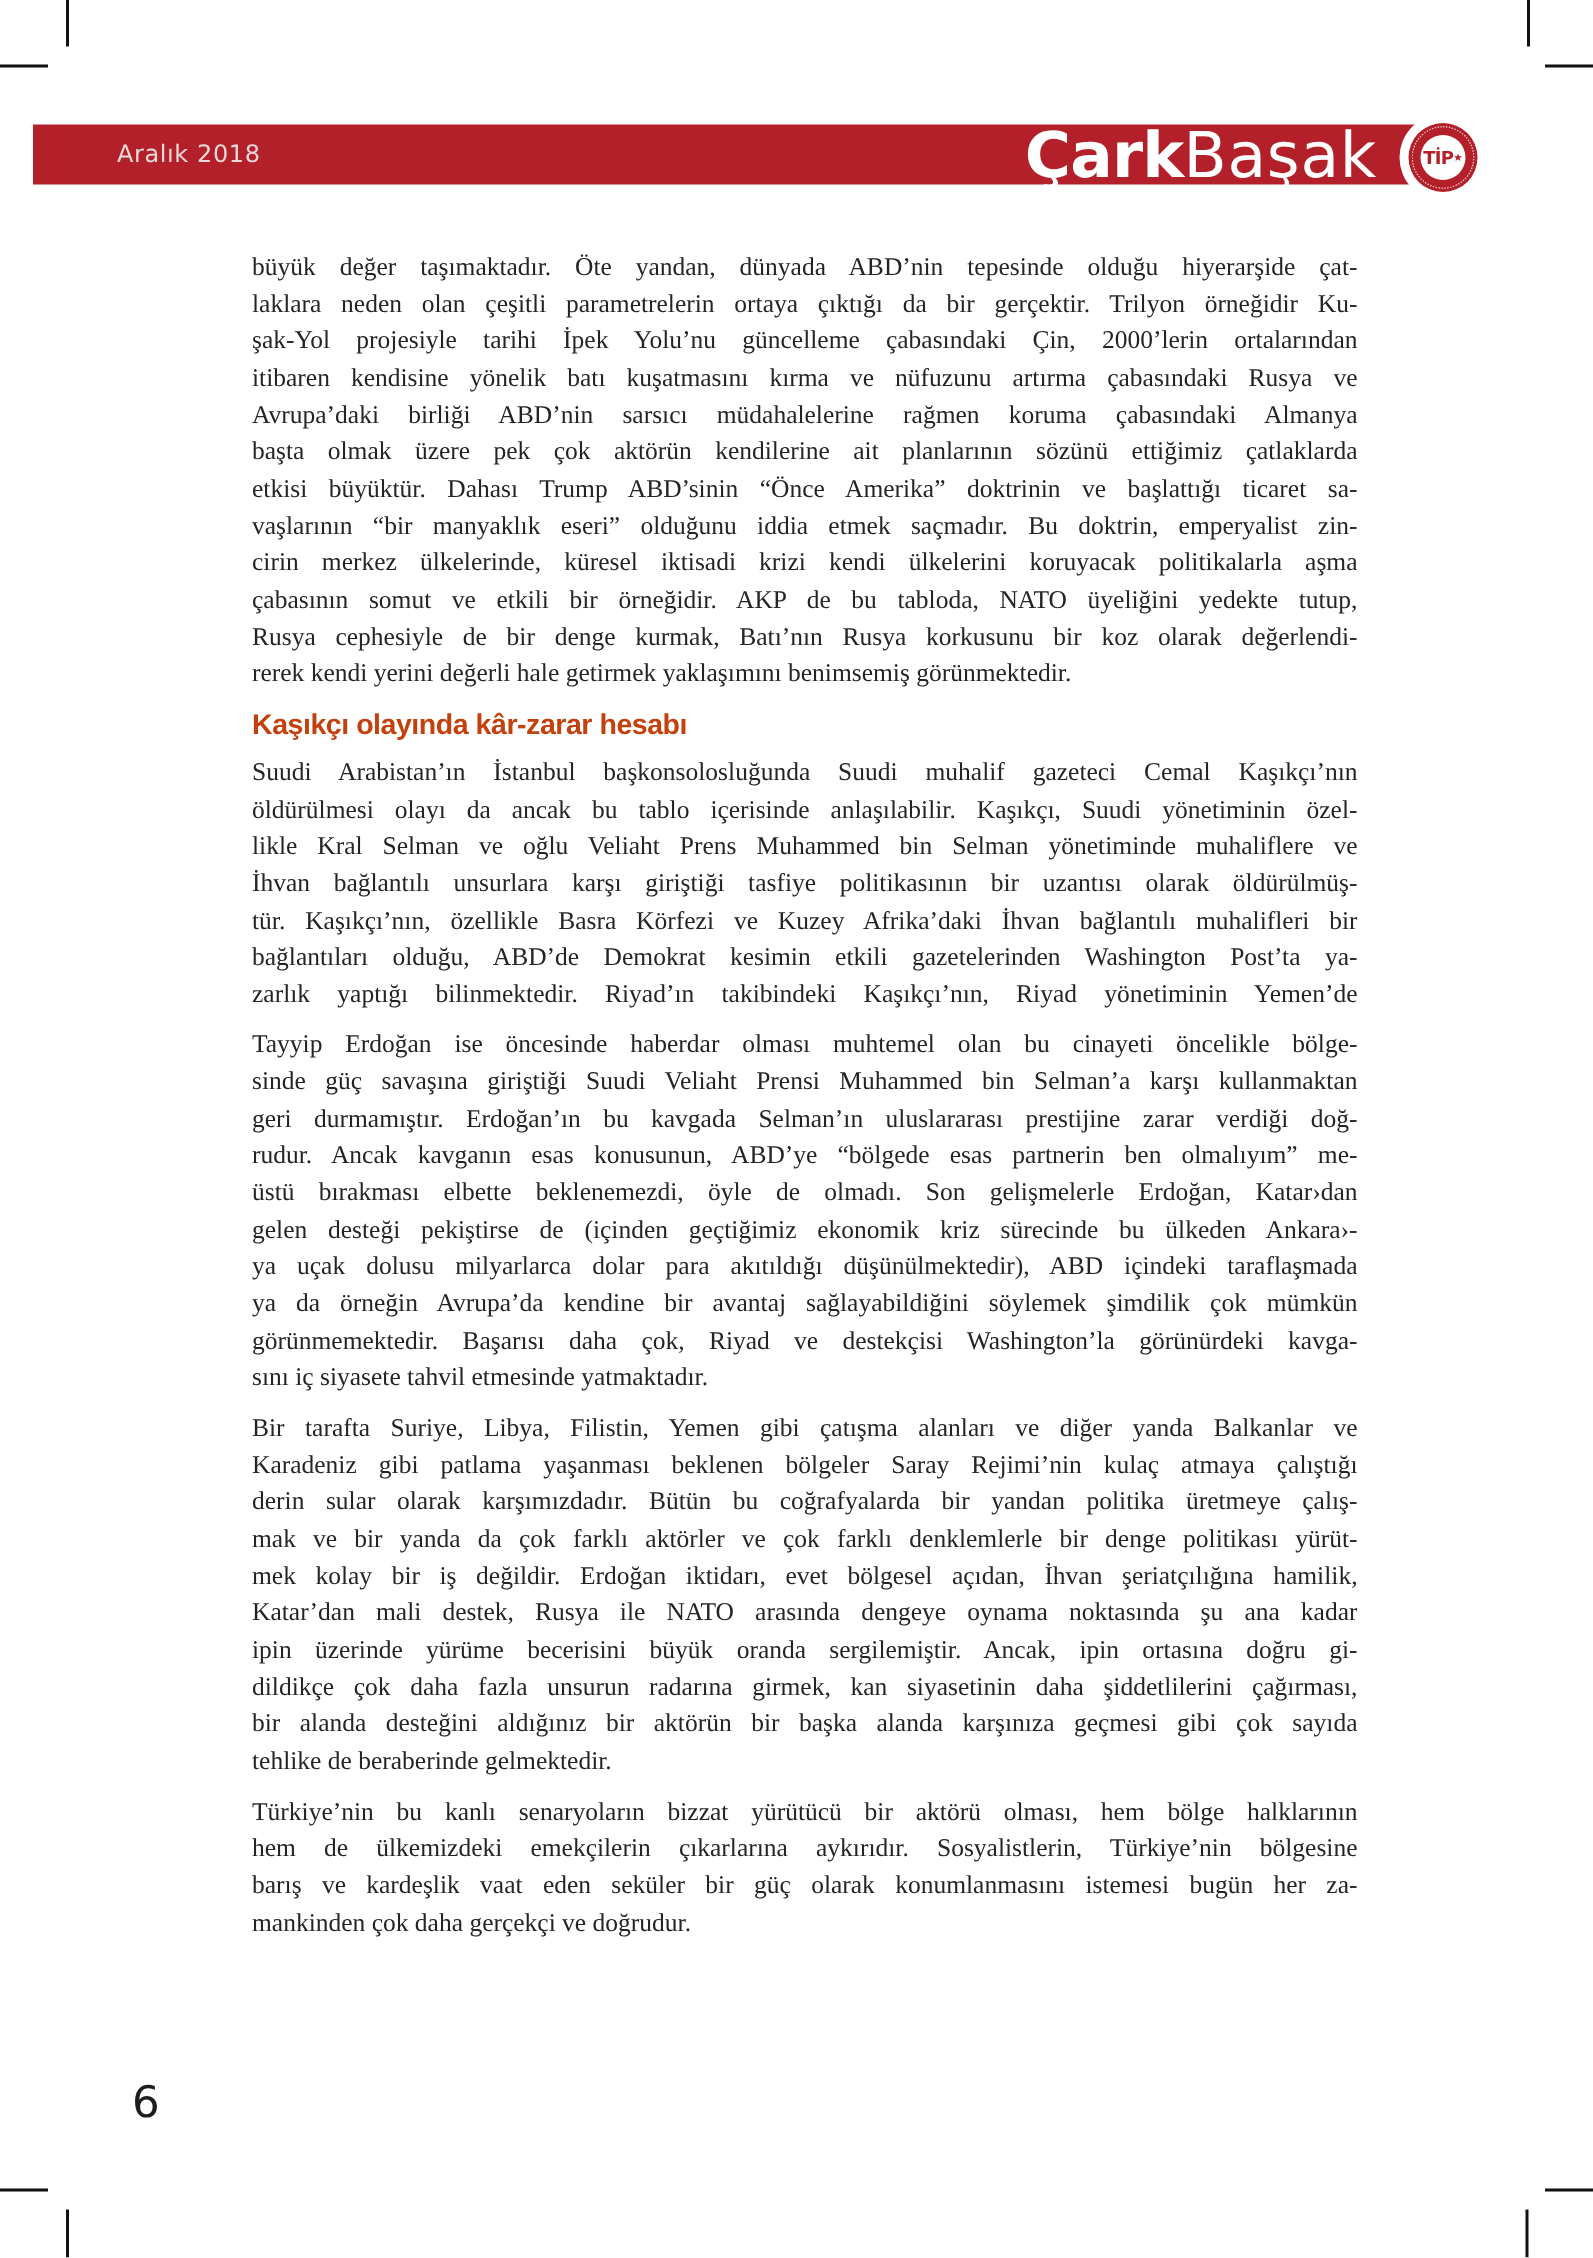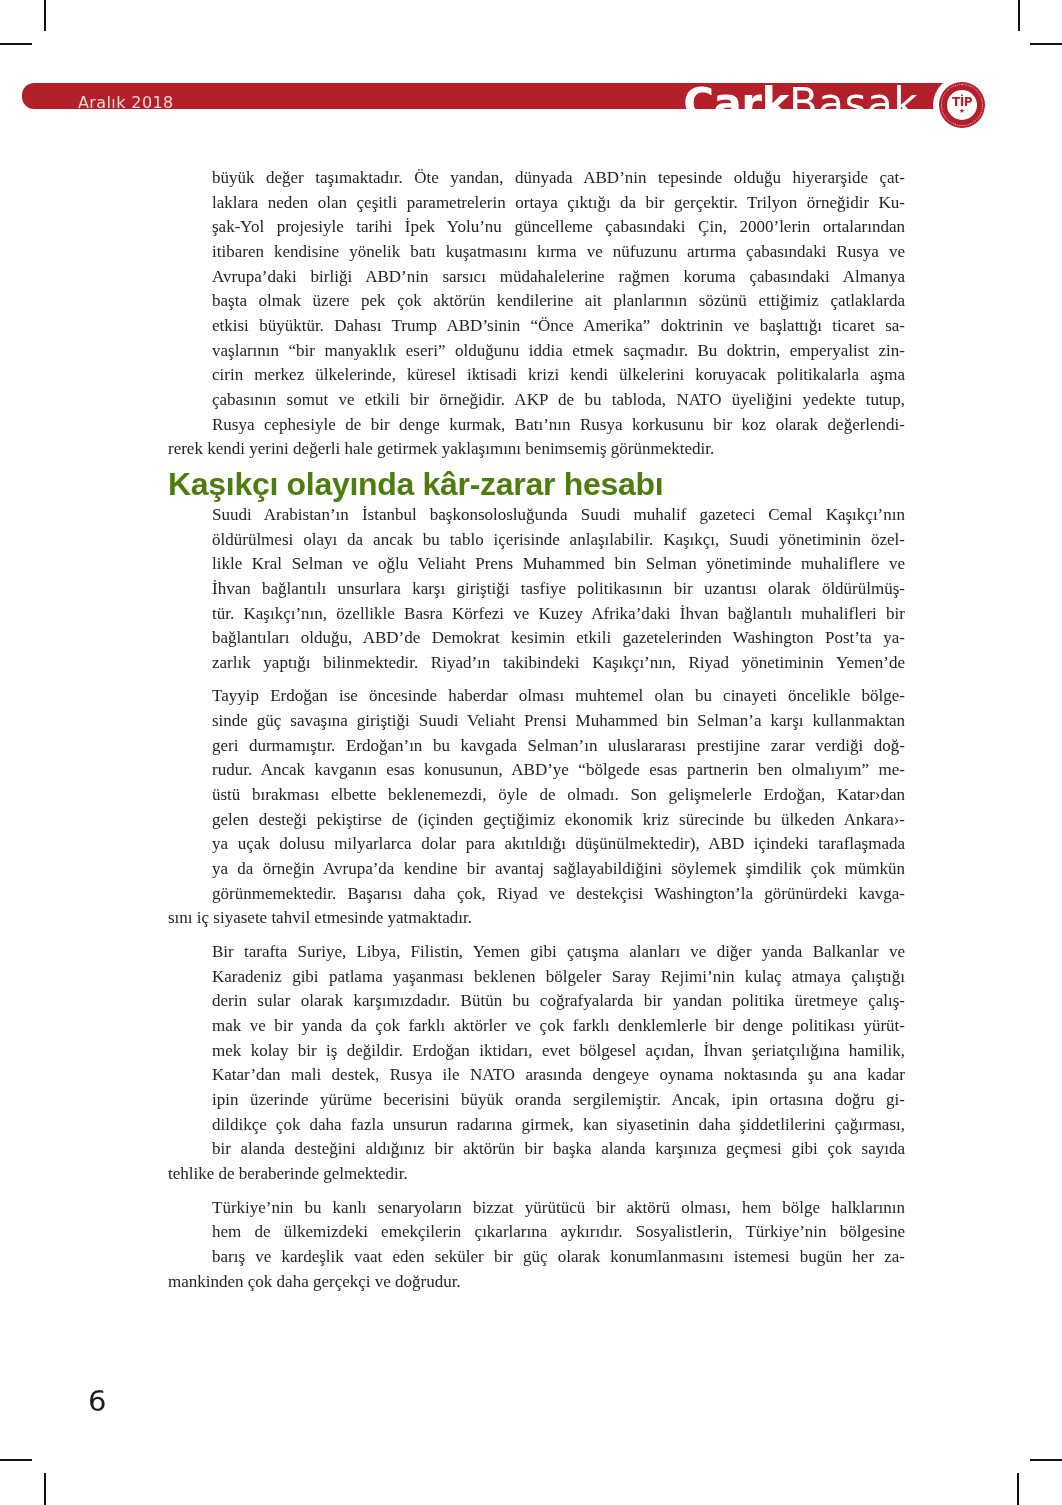--- a/index.html
+++ b/index.html
@@ -14,23 +14,22 @@
   .crop.tl-h{left:0;top:43px;width:32px;height:2px;}
   .crop.tr-v{left:1018px;top:0;width:2px;height:31px;}
   .crop.tr-h{left:1030px;top:43px;width:32px;height:2px;}
   .crop.bl-h{left:0;top:1459px;width:32px;height:2px;}
   .crop.bl-v{left:44px;top:1473px;width:2px;height:32px;}
   .crop.br-h{left:1030px;top:1459px;width:32px;height:2px;}
   .crop.br-v{left:1017px;top:1473px;width:2px;height:32px;}
 
   
   .header-bar{
-    position:absolute;left:22px;top:83px;width:940px;height:26px;
+    position:absolute;left:22px;top:83px;width:940px;height:40px;
     background:#B3202A;
-    border-radius:12px;
   }
   .date-label{
     position:absolute;left:56px;top:0;height:40px;line-height:40px;
     font-family:"DejaVu Sans","Liberation Sans",sans-serif;
     font-size:16px;letter-spacing:.4px;color:#EDD8D8;
   }
   .masthead{
     position:absolute;right:44px;top:0;height:40px;line-height:41px;
     font-family:"DejaVu Sans","Liberation Sans",sans-serif;
     font-size:42px;color:#ffffff;white-space:nowrap;
@@ -46,44 +45,44 @@
   .tip-emblem{
     width:46px;height:46px;border-radius:50%;background:#B3202A;
     display:flex;align-items:center;justify-content:center;position:relative;
   }
   .tip-emblem::after{
     content:"";position:absolute;inset:2px;border-radius:50%;
     border:1px dotted rgba(255,255,255,.75);
   }
   .tip-inner{
     width:30px;height:30px;border-radius:50%;background:#ffffff;
-    display:flex;flex-direction:column;align-items:center;justify-content:center;
+    display:flex;flex-direction:row;align-items:center;justify-content:center;
     position:relative;z-index:1;
   }
   .tip-text{
     font-family:"DejaVu Sans","Liberation Sans",sans-serif;
     font-weight:800;font-size:12px;line-height:12px;color:#B3202A;letter-spacing:-.5px;
   }
   .tip-star{font-size:7px;line-height:7px;color:#B3202A;}
 
   
   .article{
     position:absolute;left:168px;top:166px;width:737px;color:#242424;
   }
   .para{margin:0 0 9px 0;}
   .line{
     font-size:17px;line-height:24.65px;text-align:justify;
     overflow:hidden;white-space:normal;
   }
-  .line.j{text-align-last:justify;margin-left:44px;}
+  .line.j{text-align-last:justify;}
   .section-heading{
     margin:4px 0 6px 0;
     font-family:"Liberation Sans","DejaVu Sans",sans-serif;
-    font-weight:700;font-size:32px;line-height:26px;letter-spacing:-.3px;
-    color:#4d7c0f;
+    font-weight:700;font-size:19px;line-height:26px;letter-spacing:-.3px;
+    color:#c2410c;
   }
 
   
   .page-number{
     position:absolute;left:88px;top:1384px;
     font-family:"DejaVu Sans","Liberation Sans",sans-serif;
     font-size:29px;color:#1d1d1d;
   }
 </style>
 </head>

